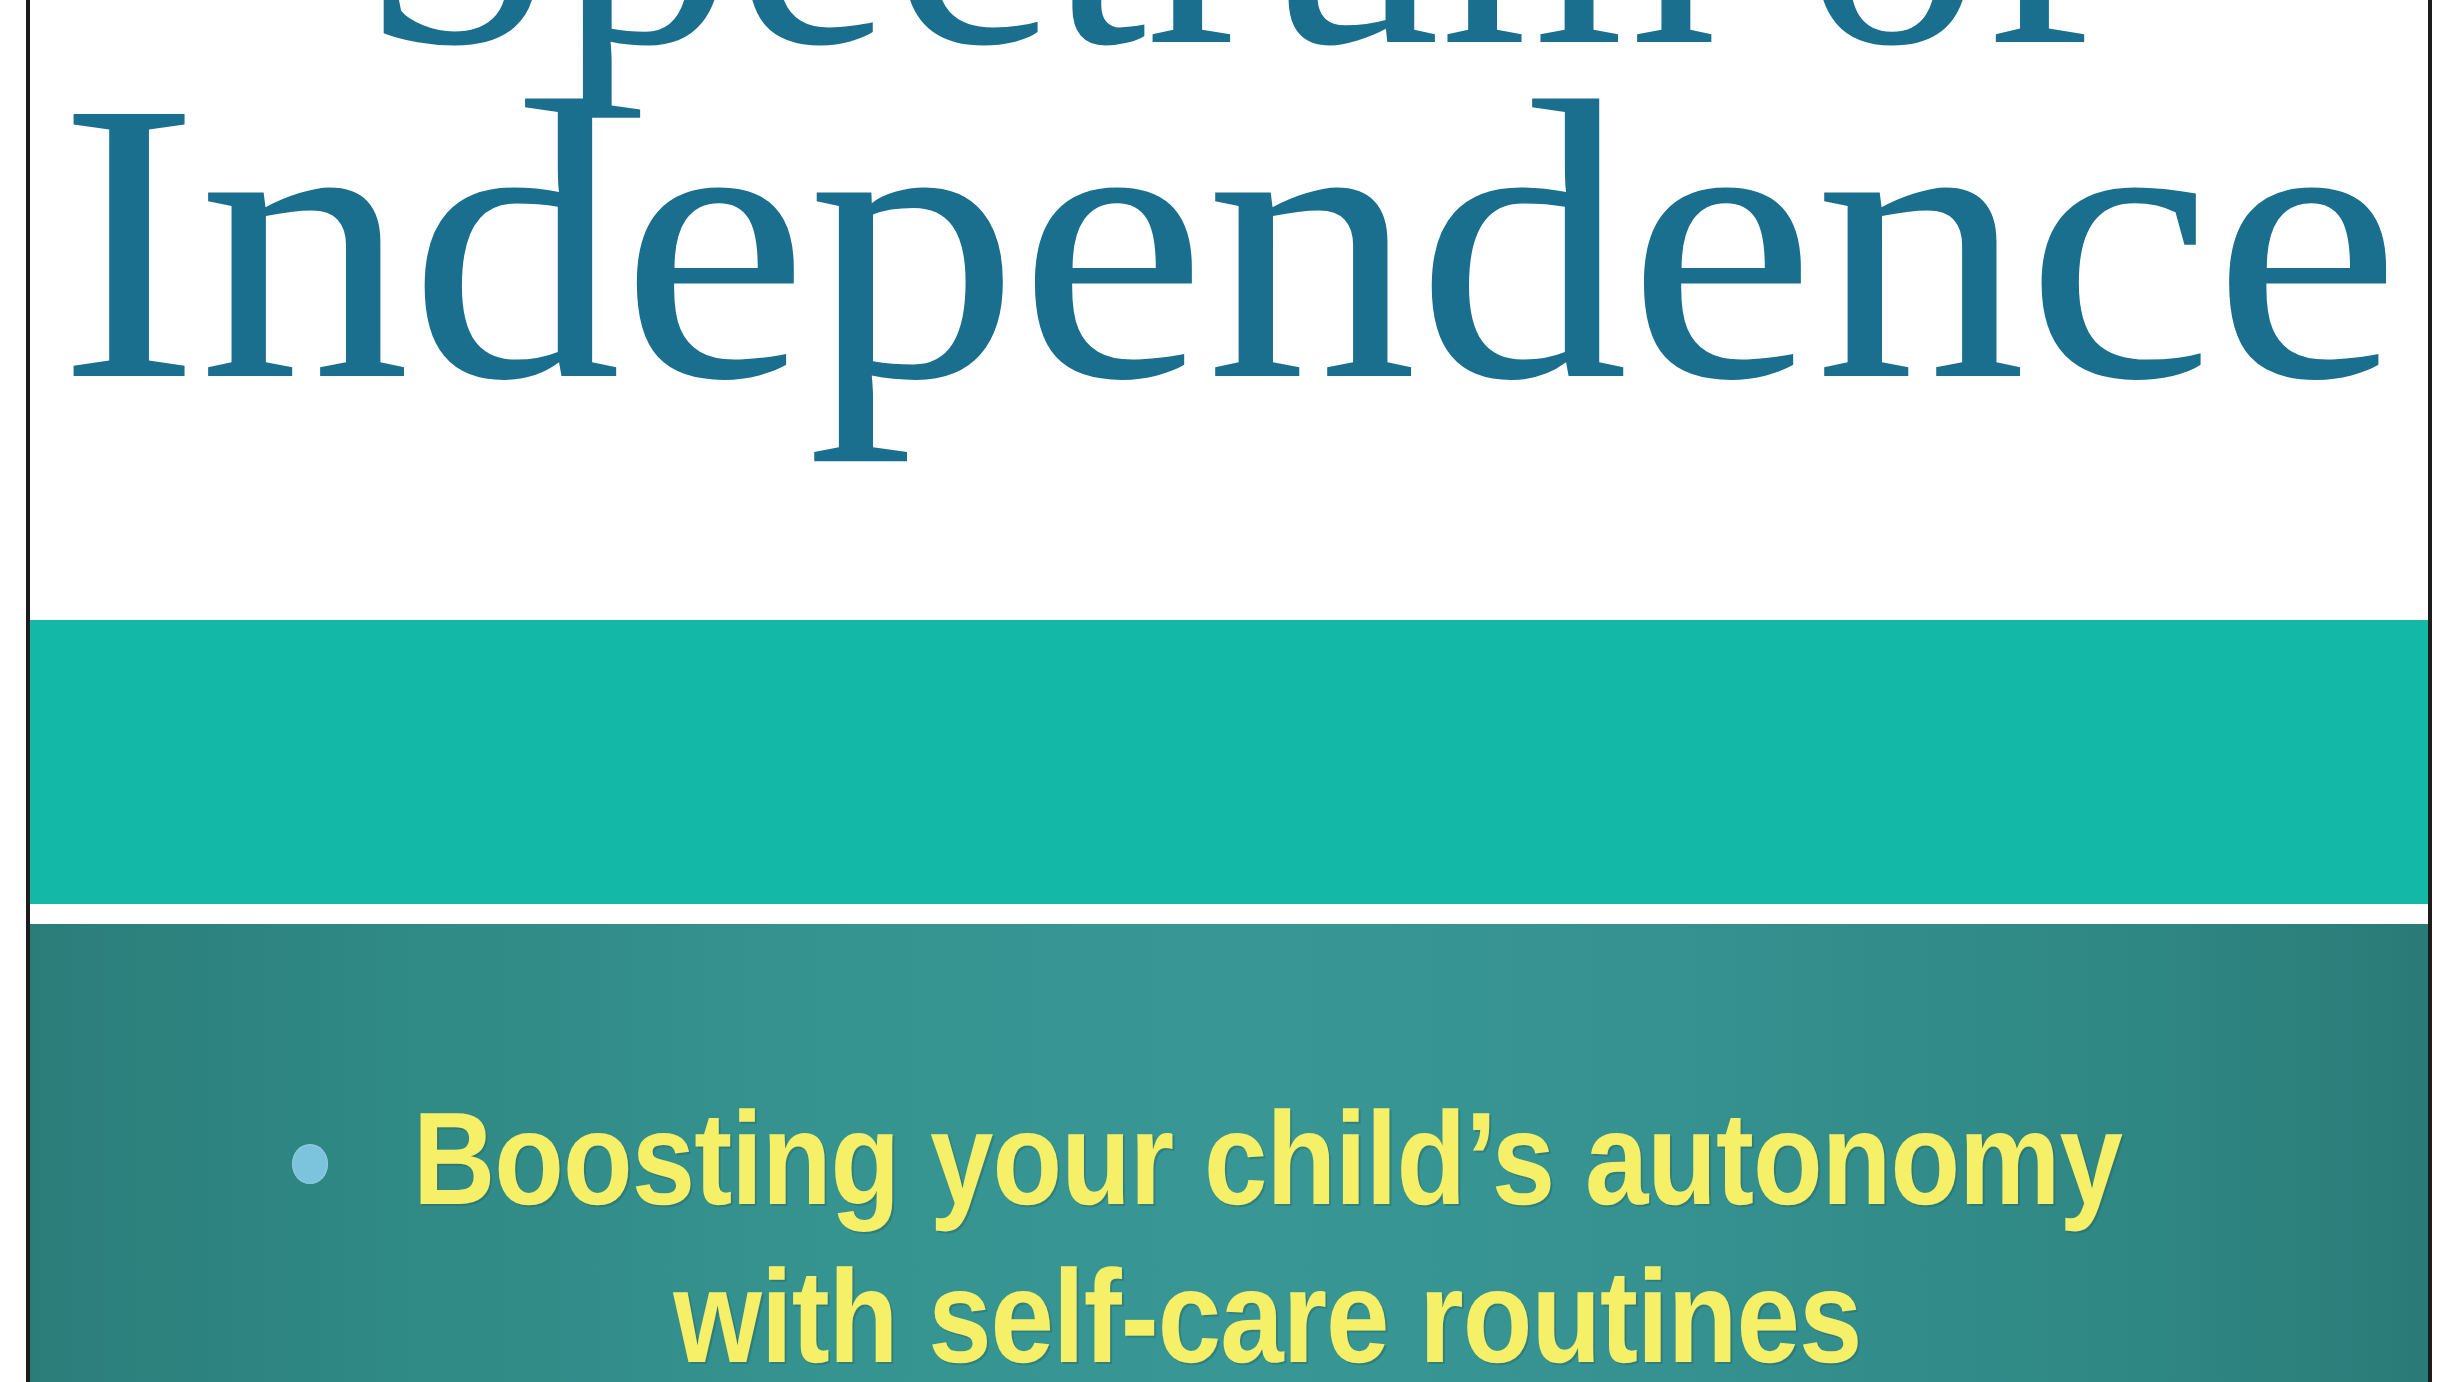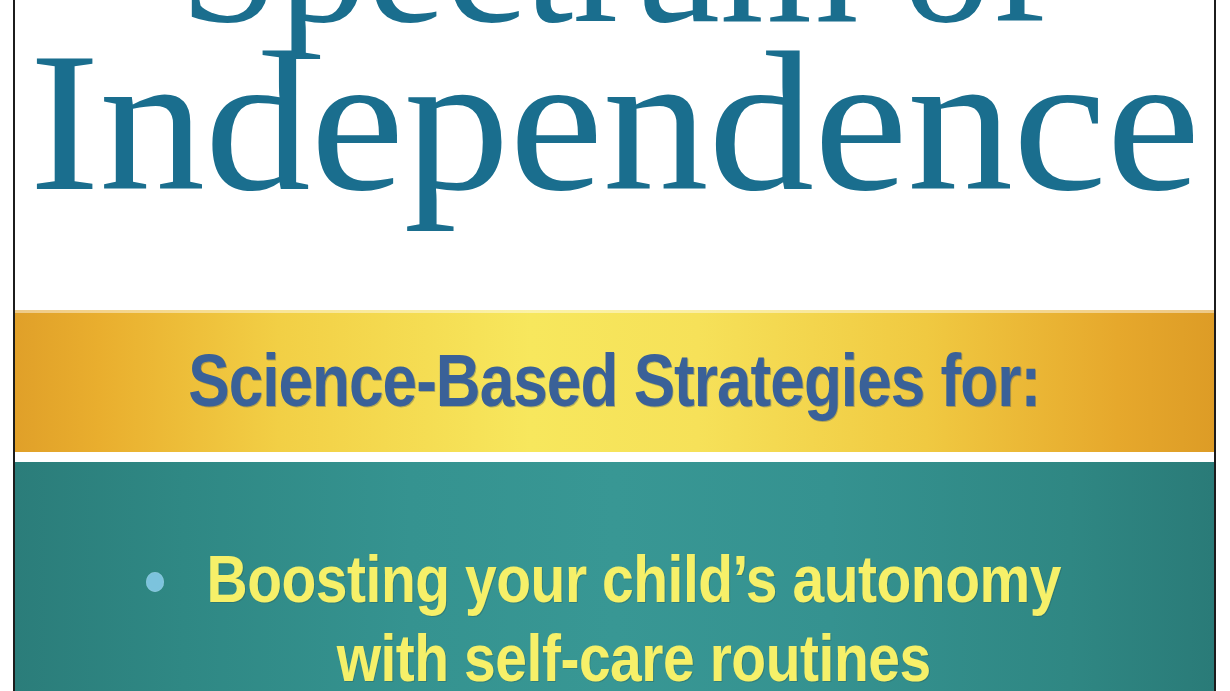--- a/index.html
+++ b/index.html
@@ -202,24 +202,20 @@
   <div class="edge-outer edge-outer-left"></div>
   <div class="edge-outer edge-outer-right"></div>
   <div class="edge edge-left"></div>
   <div class="edge edge-right"></div>
 
   <div class="title-zone">
     <div class="title-line title-line-1">Spectrum of</div>
     <div class="title-line title-line-2">Independence</div>
   </div>
 
-  <div class="band-yellow">
-    <div class="band-yellow-inner-top"></div>
-    <div class="subtitle">Science-Based Strategies for:</div>
-  </div>
 
   <div class="gutter"></div>
 
   <div class="band-teal">
     <div class="bullet-block">
       <div class="bullet-row">
         <div class="bullet-dot"></div>
         <div class="bullet-lines">
           <div class="bullet-text line1">Boosting your child’s autonomy</div>
           <div class="bullet-text line2">with self-care routines</div>

